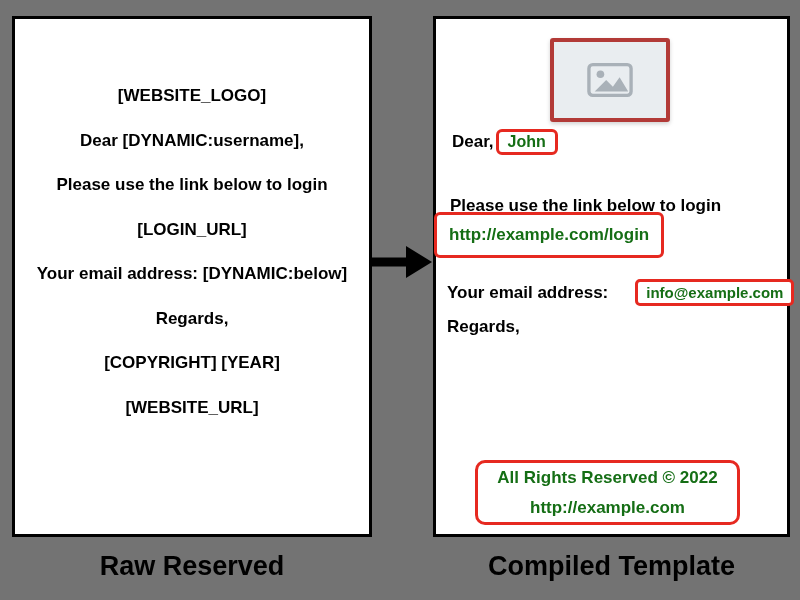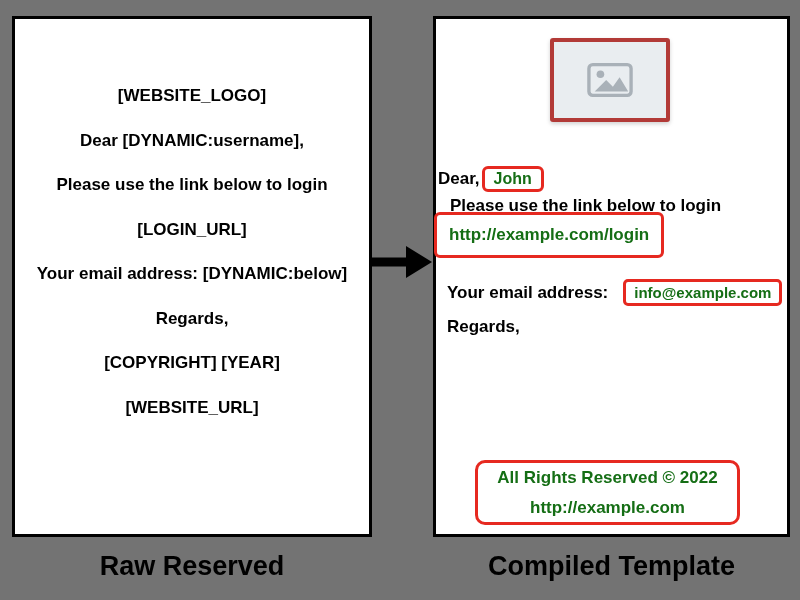--- a/index.html
+++ b/index.html
@@ -30,22 +30,22 @@
   .cline {
     position: absolute; font-size: 17px; font-weight: bold; white-space: nowrap;
     display: flex; align-items: center;
   }
   .chip {
     color: #156e15; border: 3px solid #e62920; border-radius: 6px;
     font-weight: bold; background: #fff; white-space: nowrap;
   }
   .chip.john { margin-left: 2px; padding: 1px 9px; font-size: 16px; }
   .chip.login { padding: 10px 12px; font-size: 17px; }
-  .chip.email { margin-left: 15px; padding: 2px 8px; font-size: 15px; border-radius: 5px; }
-  .line-dear    { left: 2px;  top: 110px; margin-top: 37px; }
+  .chip.email { margin-left: 27px; padding: 2px 8px; font-size: 15px; border-radius: 5px; }
+  .line-dear    { left: 16px;  top: 110px; }
   .line-please  { left: 14px;  top: 177px; }
   .line-login   { left: -2px;  top: 193px; }
   .line-email   { left: 11px;  top: 260px; align-items: center; }
   .line-regards { left: 11px;  top: 298px; }
   .copy-box {
     position: absolute; left: 39px; top: 441px; width: 265px; height: 65px;
     border: 3px solid #e62920; border-radius: 10px; box-sizing: border-box;
     display: flex; flex-direction: column; justify-content: center; align-items: center;
     color: #156e15; font-weight: bold; font-size: 17px; line-height: 30px;
     white-space: nowrap;

